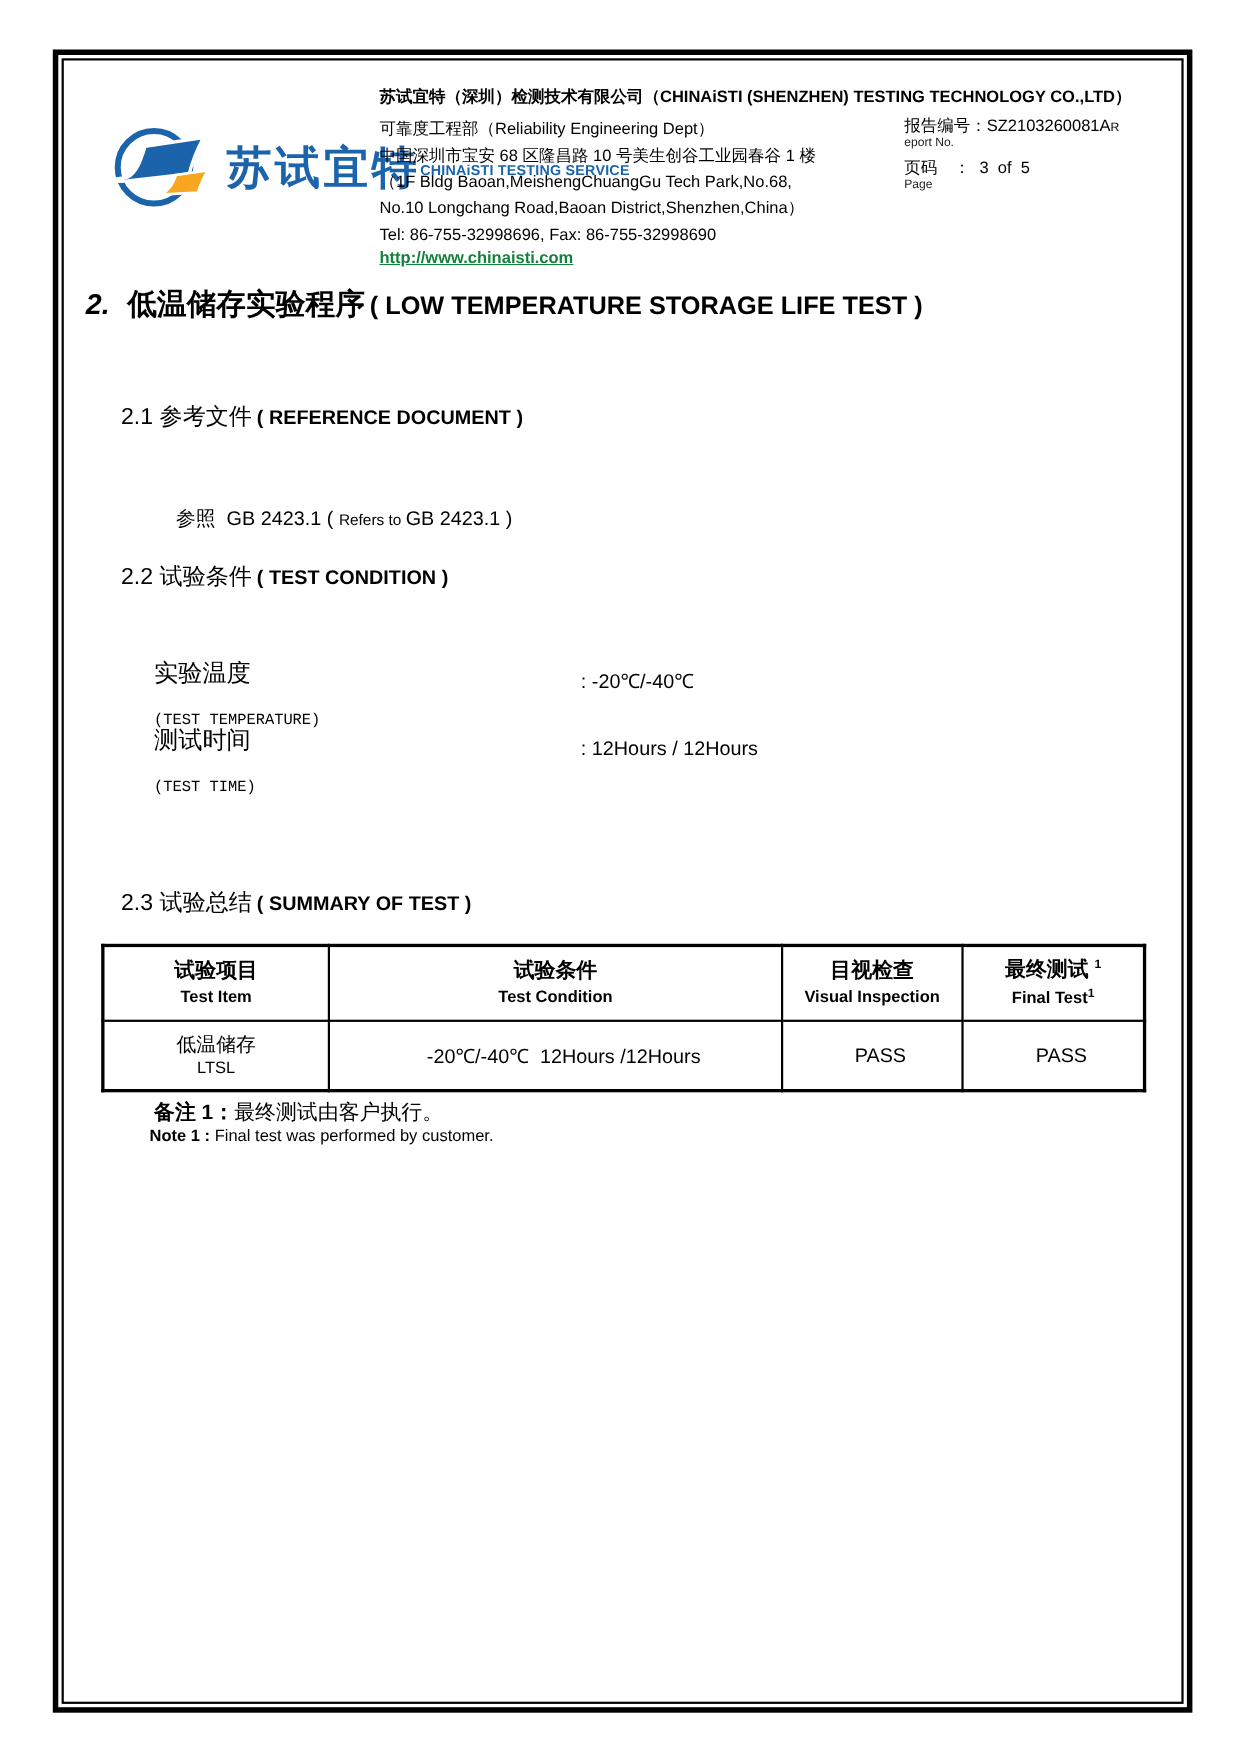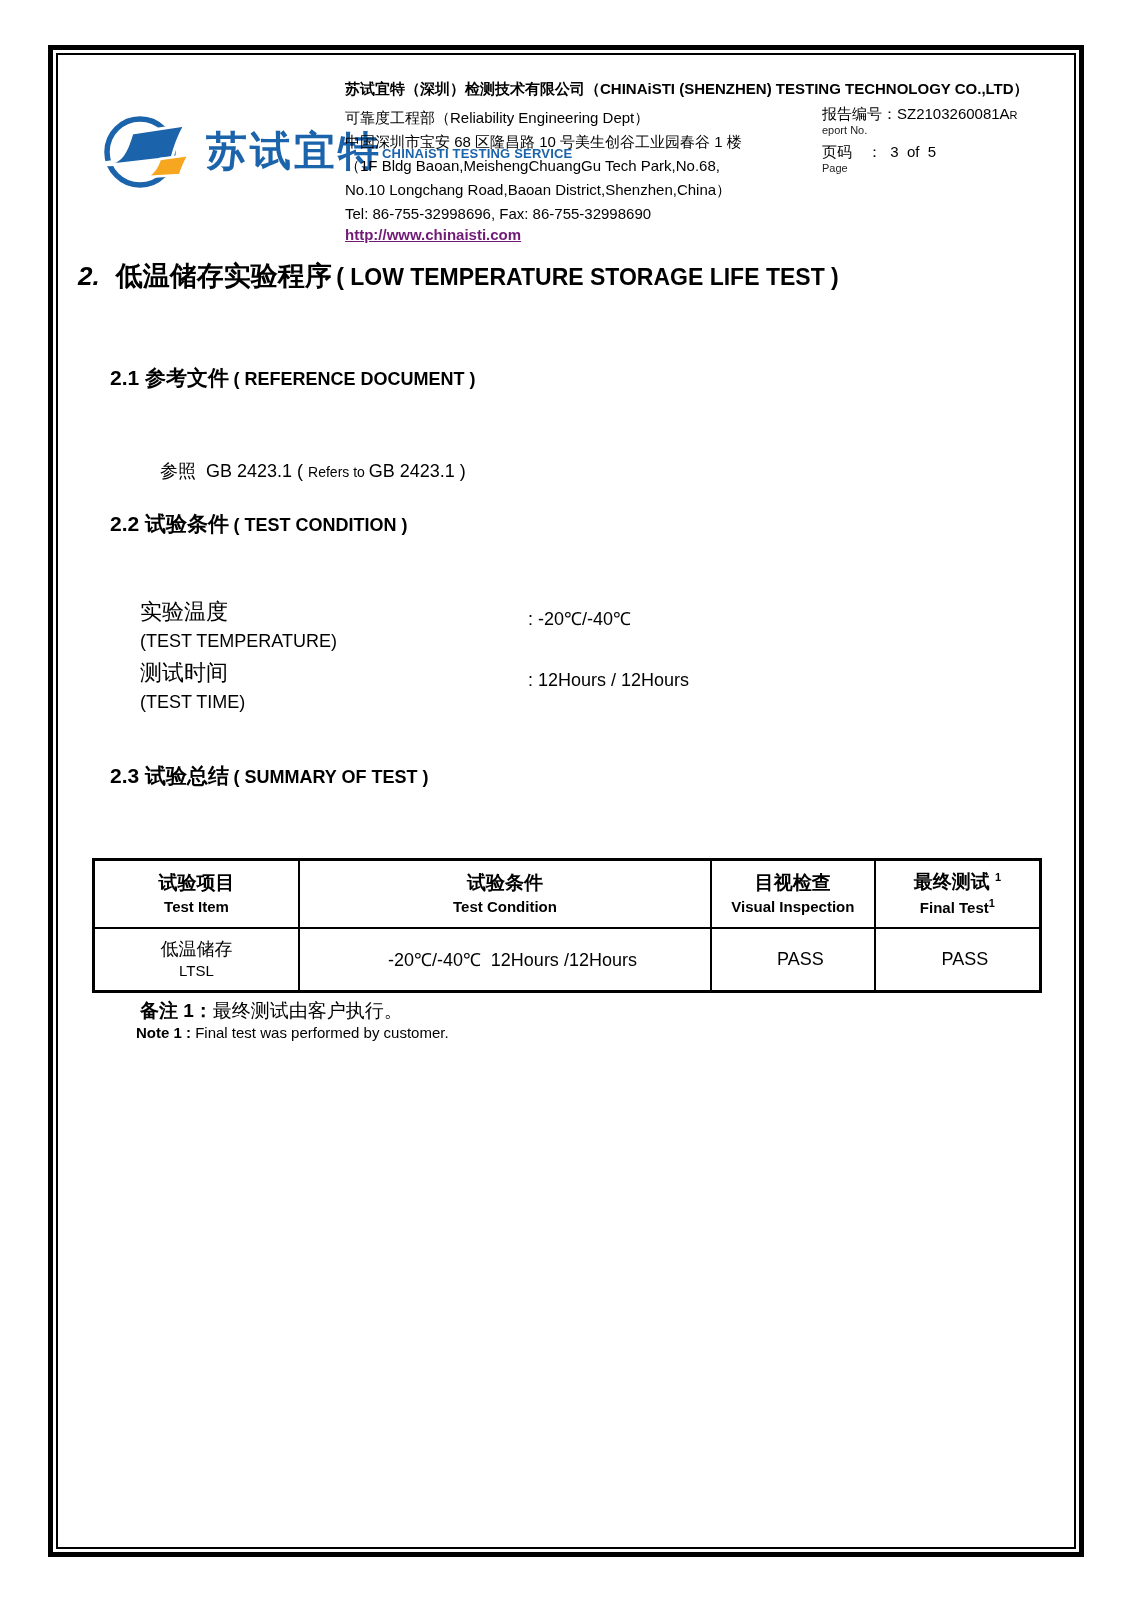--- a/index.html
+++ b/index.html
@@ -15,46 +15,46 @@
   .logo { position:absolute; left:96px; top:106px; display:flex; align-items:center; gap:10px; }
   .logo-text { display:flex; flex-direction:row; }
   .logo-cn { font-size:41px; font-weight:bold; color:#1b63ab; letter-spacing:3px; line-height:1.05; }
   .logo-en { font-size:13px; font-weight:bold; color:#1b63ab; letter-spacing:0.2px; margin-top:16px; }
 
   .hdr-text { position:absolute; left:345px; top:80px; width:700px; }
   .hdr-line1 { font-size:15px; font-weight:bold; white-space:nowrap; line-height:1.2; }
   .hdr-cols { display:flex; margin-top:5px; }
   .hdr-left { width:465px; }
   .hdr-left .ln { font-size:15px; line-height:1.2; margin-top:6px; white-space:nowrap; }
-  .hdr-url { font-size:15px; font-weight:bold; color:#701a75; text-decoration:underline;
+  .hdr-url { font-size:15px; font-weight:bold; color:#15803d; text-decoration:underline;
              margin-top:3px; display:inline-block; cursor:pointer; }
   .hdr-right { width:235px; padding-left:12px; padding-top:2px; }
   .rpt-row { font-size:15px; white-space:nowrap; }
   .rpt-wrap { font-size:11px; }
   .sub-en { font-size:11px; color:#222; margin-top:0px; }
   .page-row { font-size:15px; margin-top:7px; white-space:pre; }
 
   
   .h-main { position:absolute; left:78px; top:258px; white-space:nowrap; }
   .h-main .num { font-size:26px; font-weight:bold; font-style:italic; margin-right:16px; }
   .h-main .cn  { font-size:27px; font-weight:bold; }
   .h-main .en  { font-size:23px; font-weight:bold; }
 
   .h-sec { position:absolute; left:110px; white-space:nowrap; }
-  .h-sec .cn { font-size:21px; font-weight:bold; }
+  .h-sec .cn { font-size:21px; font-weight:normal; }
   .h-sec .en { font-size:18px; font-weight:bold; }
 
   
   .ref-line { position:absolute; left:150px; top:438px; white-space:pre; font-size:18px; }
   .ref-line .small { font-size:14px; }
 
   
   .cond-label { position:absolute; left:140px; }
   .cond-label .big { font-size:22px; display:block; }
-  .cond-label .small { font-size:18px; display:block; margin-top:4px; }
+  .cond-label .small { font-size:14px; display:block; margin-top:20px;font-family:Liberation Mono, monospace; }
   .cond-value { position:absolute; left:528px; font-size:18px; white-space:pre; }
 
   
   .sum-table { position:absolute; left:92px; top:858px; width:950px;
                border-collapse:collapse; table-layout:fixed; text-align:center; }
   .sum-table col.c1 { width:21.7%; } .sum-table col.c2 { width:43.5%; }
   .sum-table col.c3 { width:17.3%; } .sum-table col.c4 { width:17.5%; }
   .sum-table td { border:2px solid #000; vertical-align:middle; }
   .sum-table { border:3px solid #000; }
   .sum-table .hrow td { height:68px; }
@@ -135,21 +135,21 @@
   <span class="small">(TEST TEMPERATURE)</span>
 </div>
 <div class="cond-value" style="top:606px;">: -20℃/-40℃</div>
 
 <div class="cond-label" style="top:658px;">
   <span class="big">测试时间</span>
   <span class="small">(TEST TIME)</span>
 </div>
 <div class="cond-value" style="top:670px;">: 12Hours / 12Hours</div>
 
-<div class="h-sec" style="top:762px;">
+<div class="h-sec" style="top:806px;">
   <span class="cn">2.3 试验总结</span> <span class="en">( SUMMARY OF TEST )</span>
 </div>
 
 <table class="sum-table">
   <colgroup>
       <col class="c1">
       <col class="c2">
       <col class="c3">
       <col class="c4">
     </colgroup>

